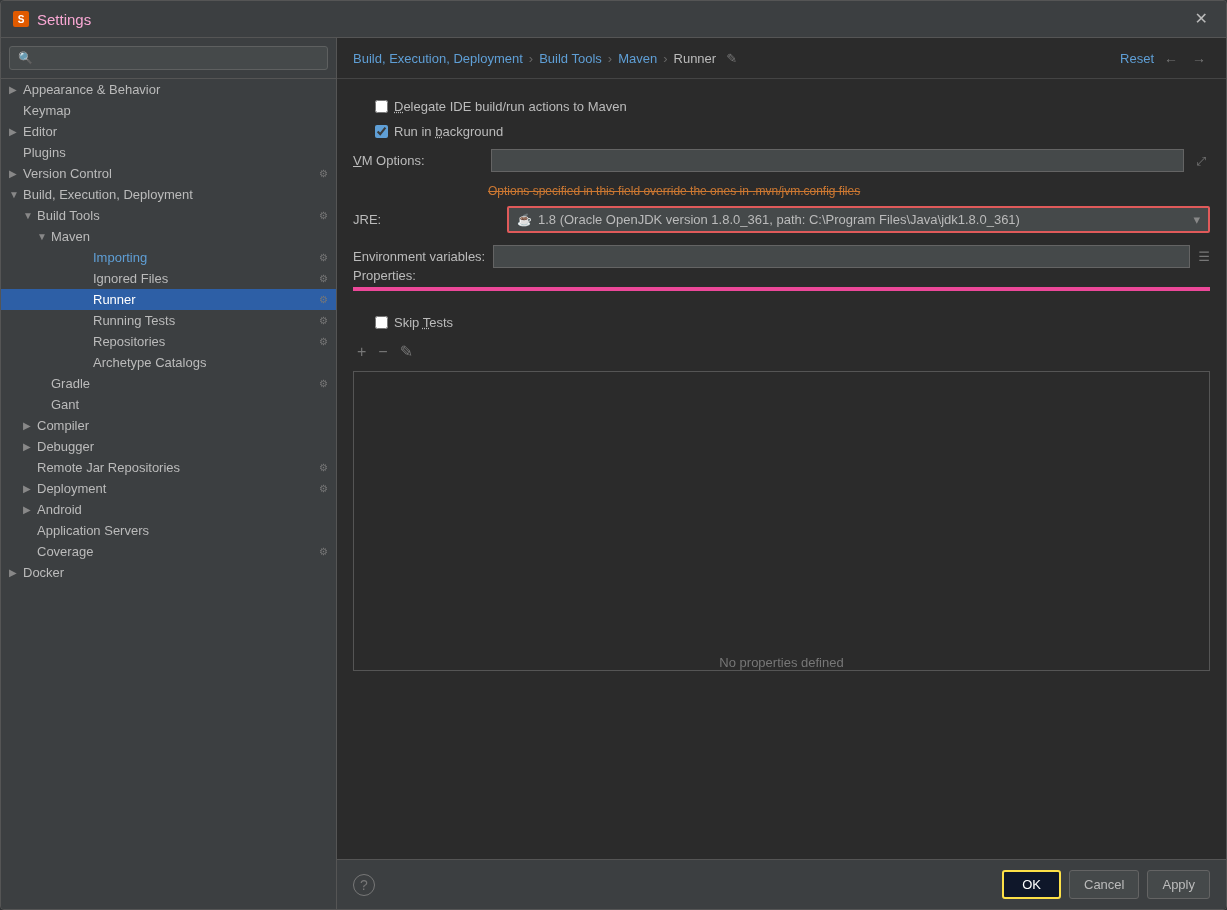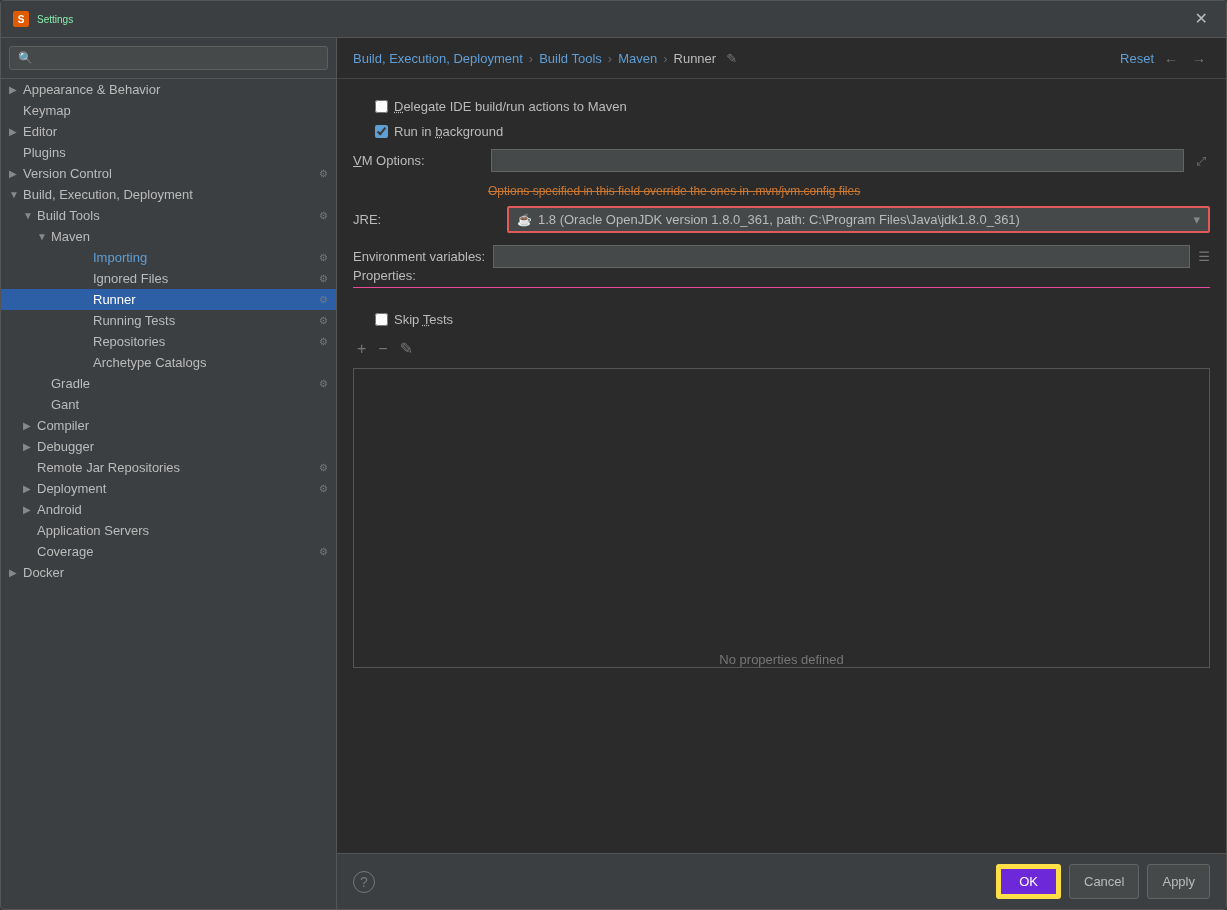--- a/index.html
+++ b/index.html
@@ -3,21 +3,21 @@
   <meta charset="utf-8">
   <style>
     * { box-sizing: border-box; margin: 0; padding: 0; }
     body { font-family: 'Segoe UI', Arial, sans-serif; font-size: 13px; background: #3c3f41; display: flex; justify-content: center; align-items: center; min-height: 100vh; }
     
     .window { width: 1227px; height: 910px; background: #3c3f41; border: 1px solid #555; border-radius: 4px; display: flex; flex-direction: column; overflow: hidden; box-shadow: 0 4px 20px rgba(0,0,0,0.5); }
     
     .title-bar { background: #3c3f41; padding: 8px 12px; display: flex; align-items: center; justify-content: space-between; border-bottom: 1px solid #555; min-height: 36px; }
     .title-bar-left { display: flex; align-items: center; gap: 8px; }
     .title-bar-icon { width: 16px; height: 16px; background: #e05a00; border-radius: 2px; display: flex; align-items: center; justify-content: center; font-size: 10px; color: white; font-weight: bold; }
-    .title-bar-text { color: #86efac; font-size: 10px; }
+    .title-bar-text { color: #f9a8d4; font-size: 15px; }
     .close-btn { color: #bbb; cursor: pointer; font-size: 16px; line-height: 1; padding: 2px 6px; }
     
     .content { display: flex; flex: 1; overflow: hidden; }
     
     
     .sidebar { width: 336px; background: #3c3f41; border-right: 1px solid #555; overflow-y: auto; flex-shrink: 0; }
     .search-box { padding: 8px; border-bottom: 1px solid #555; }
     .search-input { width: 100%; background: #45494a; border: 1px solid #5e6060; border-radius: 3px; color: #bbb; padding: 4px 8px; font-size: 12px; outline: none; }
     .search-input::placeholder { color: #777; }
     
@@ -65,35 +65,35 @@
     .jre-select { flex: 1; background: #45494a; border: 2px solid #e05a5a; color: #bbb; padding: 4px 8px; font-size: 13px; outline: none; cursor: pointer; display: flex; align-items: center; justify-content: space-between; border-radius: 2px; }
     .jre-select-inner { display: flex; align-items: center; gap: 6px; flex: 1; }
     .jre-icon { font-size: 12px; color: #8888cc; }
     .jre-arrow { color: #888; }
     
     .env-row { display: flex; align-items: center; gap: 8px; }
     .env-label { color: #bbb; font-size: 13px; min-width: 130px; }
     .env-input { flex: 1; background: #45494a; border: 1px solid #646464; color: #bbb; padding: 3px 6px; font-size: 13px; }
     .env-edit-btn { color: #777; cursor: pointer; }
     
-    .section-title { color: #bbb; font-size: 13px; margin-bottom: 10px; padding-bottom: 4px; border-bottom: 1px solid #ec4899; }
+    .section-title { color: #bbb; font-size: 13px; margin-bottom: 10px; padding-bottom: 4px; border-bottom: 4px solid #ec4899; }
     
     .props-toolbar { display: flex; align-items: center; gap: 4px; padding: 4px 0; margin-bottom: 4px; }
     .toolbar-btn { color: #777; background: none; border: none; cursor: pointer; font-size: 16px; padding: 2px 4px; }
     
     .props-table { flex: 1; border: 1px solid #555; background: #2b2b2b; min-height: 300px; display: flex; align-items: flex-end; justify-content: center; }
     .no-props-text { color: #777; font-size: 13px; }
     
     .skip-tests-row { display: flex; align-items: center; margin-bottom: 6px; margin-top: 24px; }
     
     
     .bottom-bar { background: #3c3f41; border-top: 1px solid #555; padding: 10px 16px; display: flex; align-items: center; justify-content: space-between; }
     .help-btn { color: #777; cursor: pointer; background: none; border: none; font-size: 14px; width: 22px; height: 22px; border-radius: 50%; border: 1px solid #777; display: flex; align-items: center; justify-content: center; }
     .bottom-buttons { display: flex; gap: 8px; }
-    .btn-ok { background: #6d28d9; color: white; border: 5px solid #fde047; padding: 5px 18px; cursor: pointer; border-radius: 3px; font-size: 13px; }
+    .btn-ok { background: #0f172a; color: white; border: 2px solid #fde047; padding: 5px 18px; cursor: pointer; border-radius: 3px; font-size: 13px; }
     .btn-cancel { background: #45494a; color: #bbb; border: 1px solid #646464; padding: 5px 14px; cursor: pointer; border-radius: 3px; font-size: 13px; }
     .btn-apply { background: #45494a; color: #bbb; border: 1px solid #646464; padding: 5px 14px; cursor: pointer; border-radius: 3px; font-size: 13px; }
     
     ::-webkit-scrollbar { width: 8px; }
     ::-webkit-scrollbar-track { background: #3c3f41; }
     ::-webkit-scrollbar-thumb { background: #555; border-radius: 4px; }
   </style>
 </head>
 <body>
 

